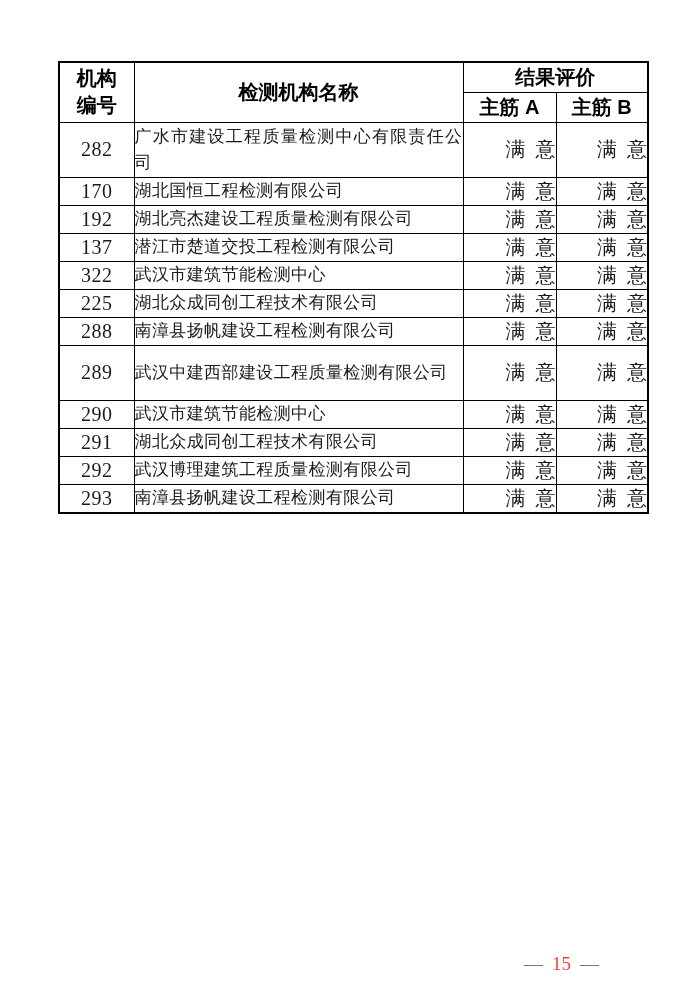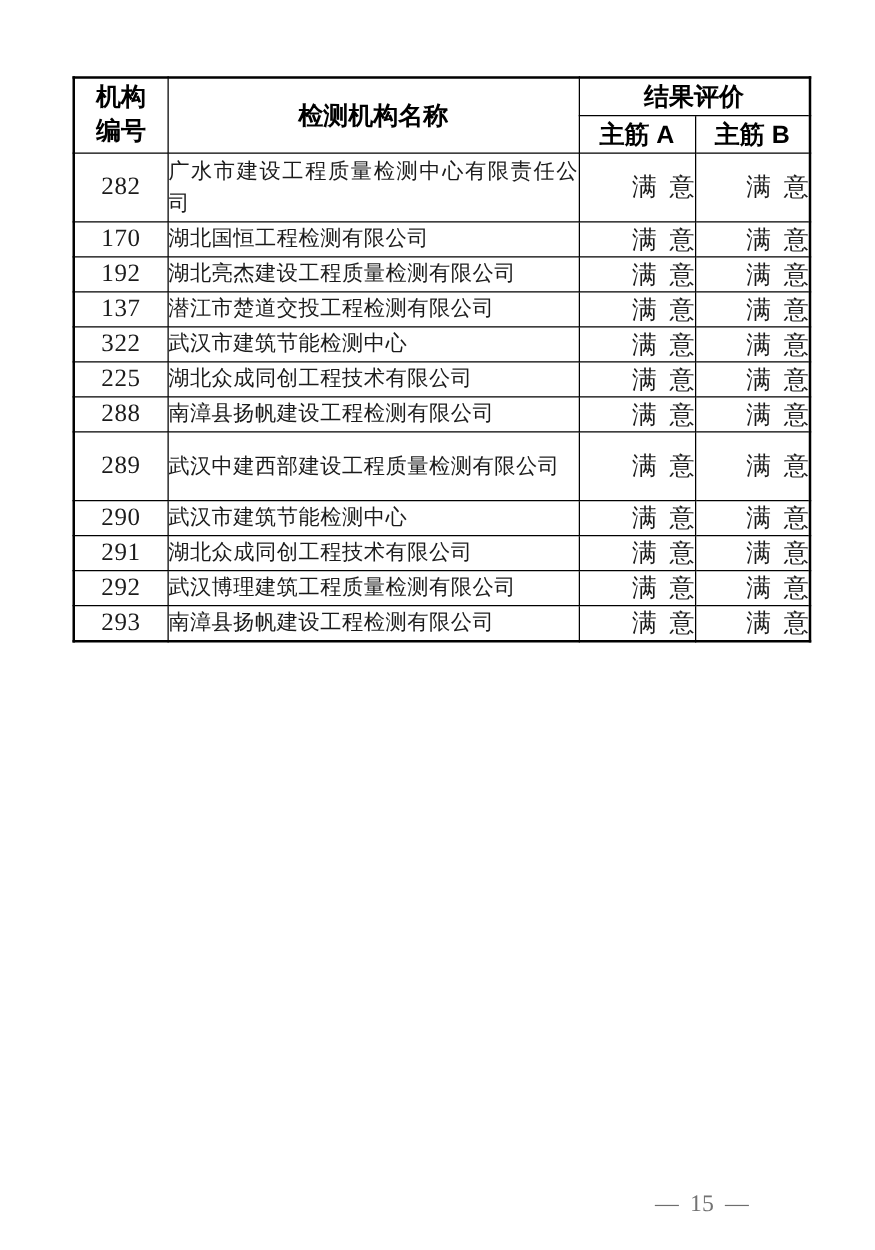--- a/index.html
+++ b/index.html
@@ -71,21 +71,21 @@
     top: 953px;
     right: 52px;
     font-size: 19px;
     white-space: nowrap;
   }
   .pageno .dash {
     color: #6e6e6e;
     letter-spacing: 0;
   }
   .pageno .num {
-    color: #737373;
+    color: #ef4444;
     margin: 0 9px;
   }
 </style>
 </head>
 <body>
 
 <div class="page">
 
   <table class="results">
     <colgroup>

